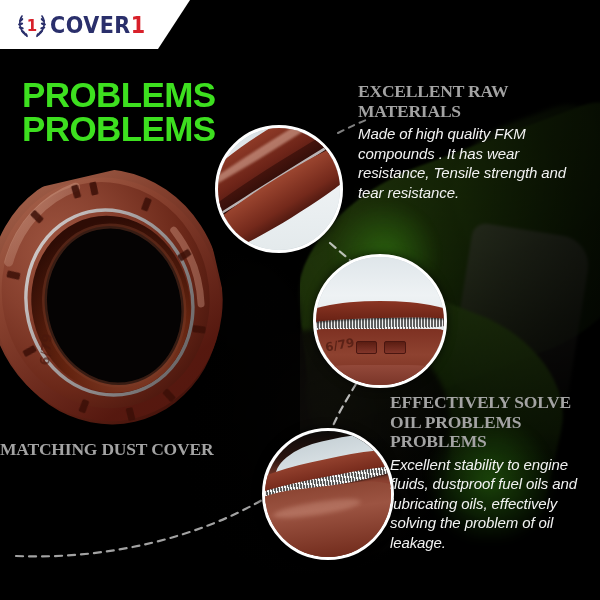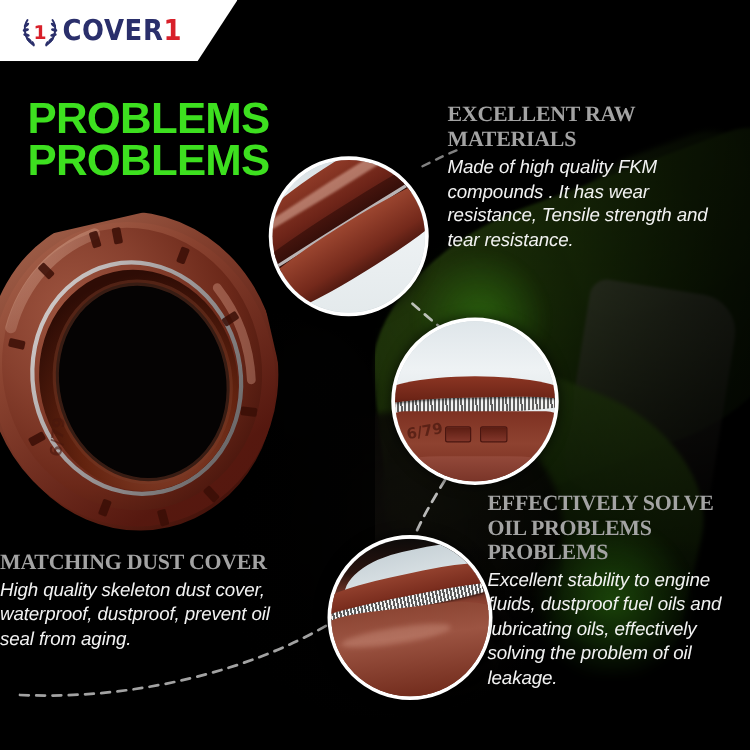--- a/index.html
+++ b/index.html
@@ -405,16 +405,15 @@
     <p>Made of high quality FKM compounds . It has wear resistance, Tensile strength and tear resistance.</p>
   </div>
 
   <div class="info" id="info-leak">
     <h3>EFFECTIVELY SOLVE OIL PROBLEMS PROBLEMS</h3>
     <p>Excellent stability to engine fluids, dustproof fuel oils and lubricating oils, effectively solving the problem of oil leakage.</p>
   </div>
 
   <div class="info" id="info-dust">
     <h3>MATCHING DUST COVER</h3>
-    <p>High quality skeleton dust cover, waterproof, dustproof, prevent oil seal from aging.</p>
   </div>
 
 </div>
 
 </body></html>

